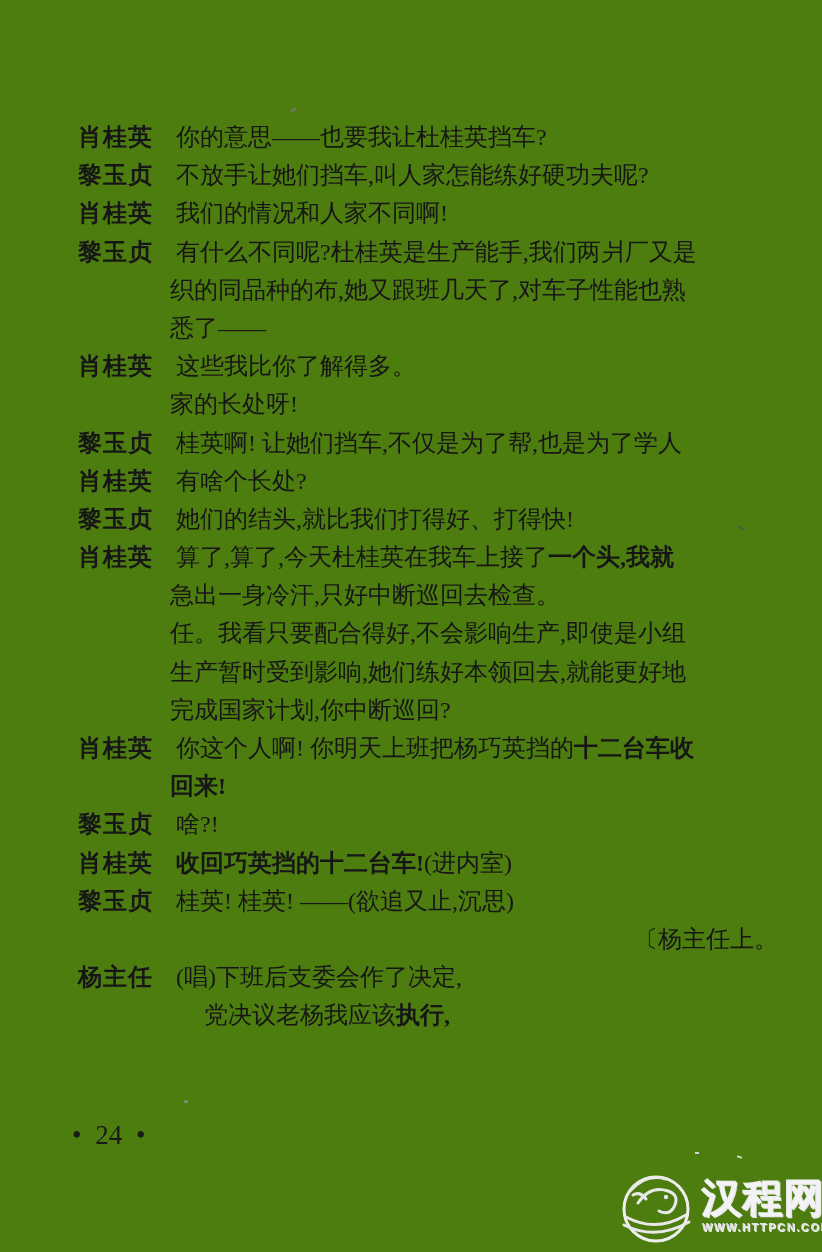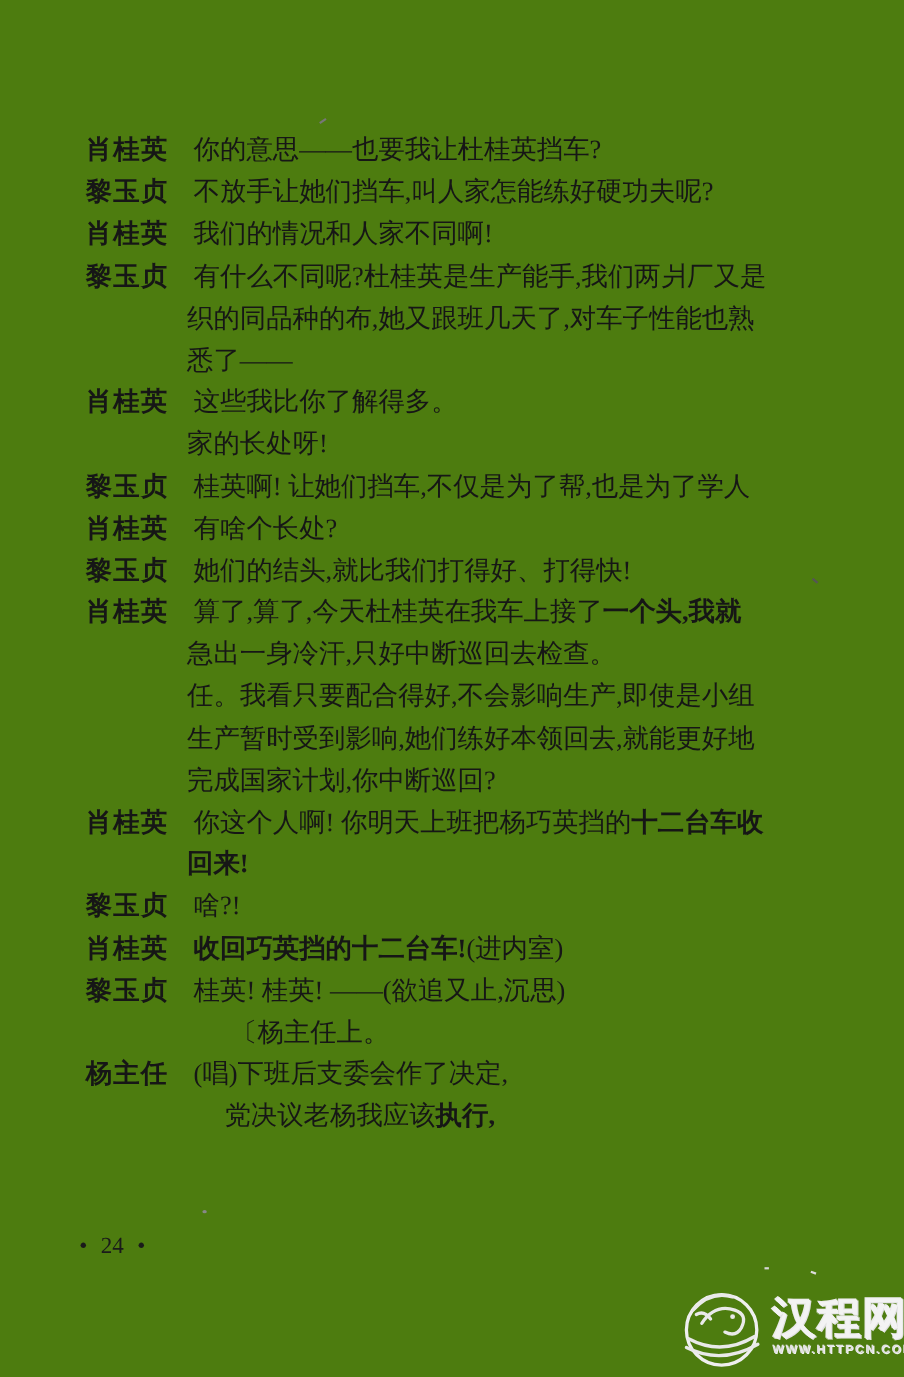--- a/index.html
+++ b/index.html
@@ -28,29 +28,29 @@
     color: #161616;
     white-space: nowrap;
   }
   .speaker {
     display: inline-block;
     width: 92px;
     font-weight: 700;
     letter-spacing: 1px;
   }
   .indent-cont  { padding-left: 92px; }
-  .indent-stage { padding-left: 132px; }
+  .indent-stage { padding-left: 132px; text-align: right; }
   .indent-song  { padding-left: 126px; }
   .b { font-weight: 700; margin-top: 37px; }
 
   
   .pagenum {
     position: absolute;
     left: 72px; top: 1120px;
-    font-size: 21px;
+    font-size: 27px;
     color: #1a1a1a;
     word-spacing: 7px;
   }
 
   
   .watermark {
     position: absolute;
     left: 616px; top: 1167px;
     display: flex;
     align-items: center;

